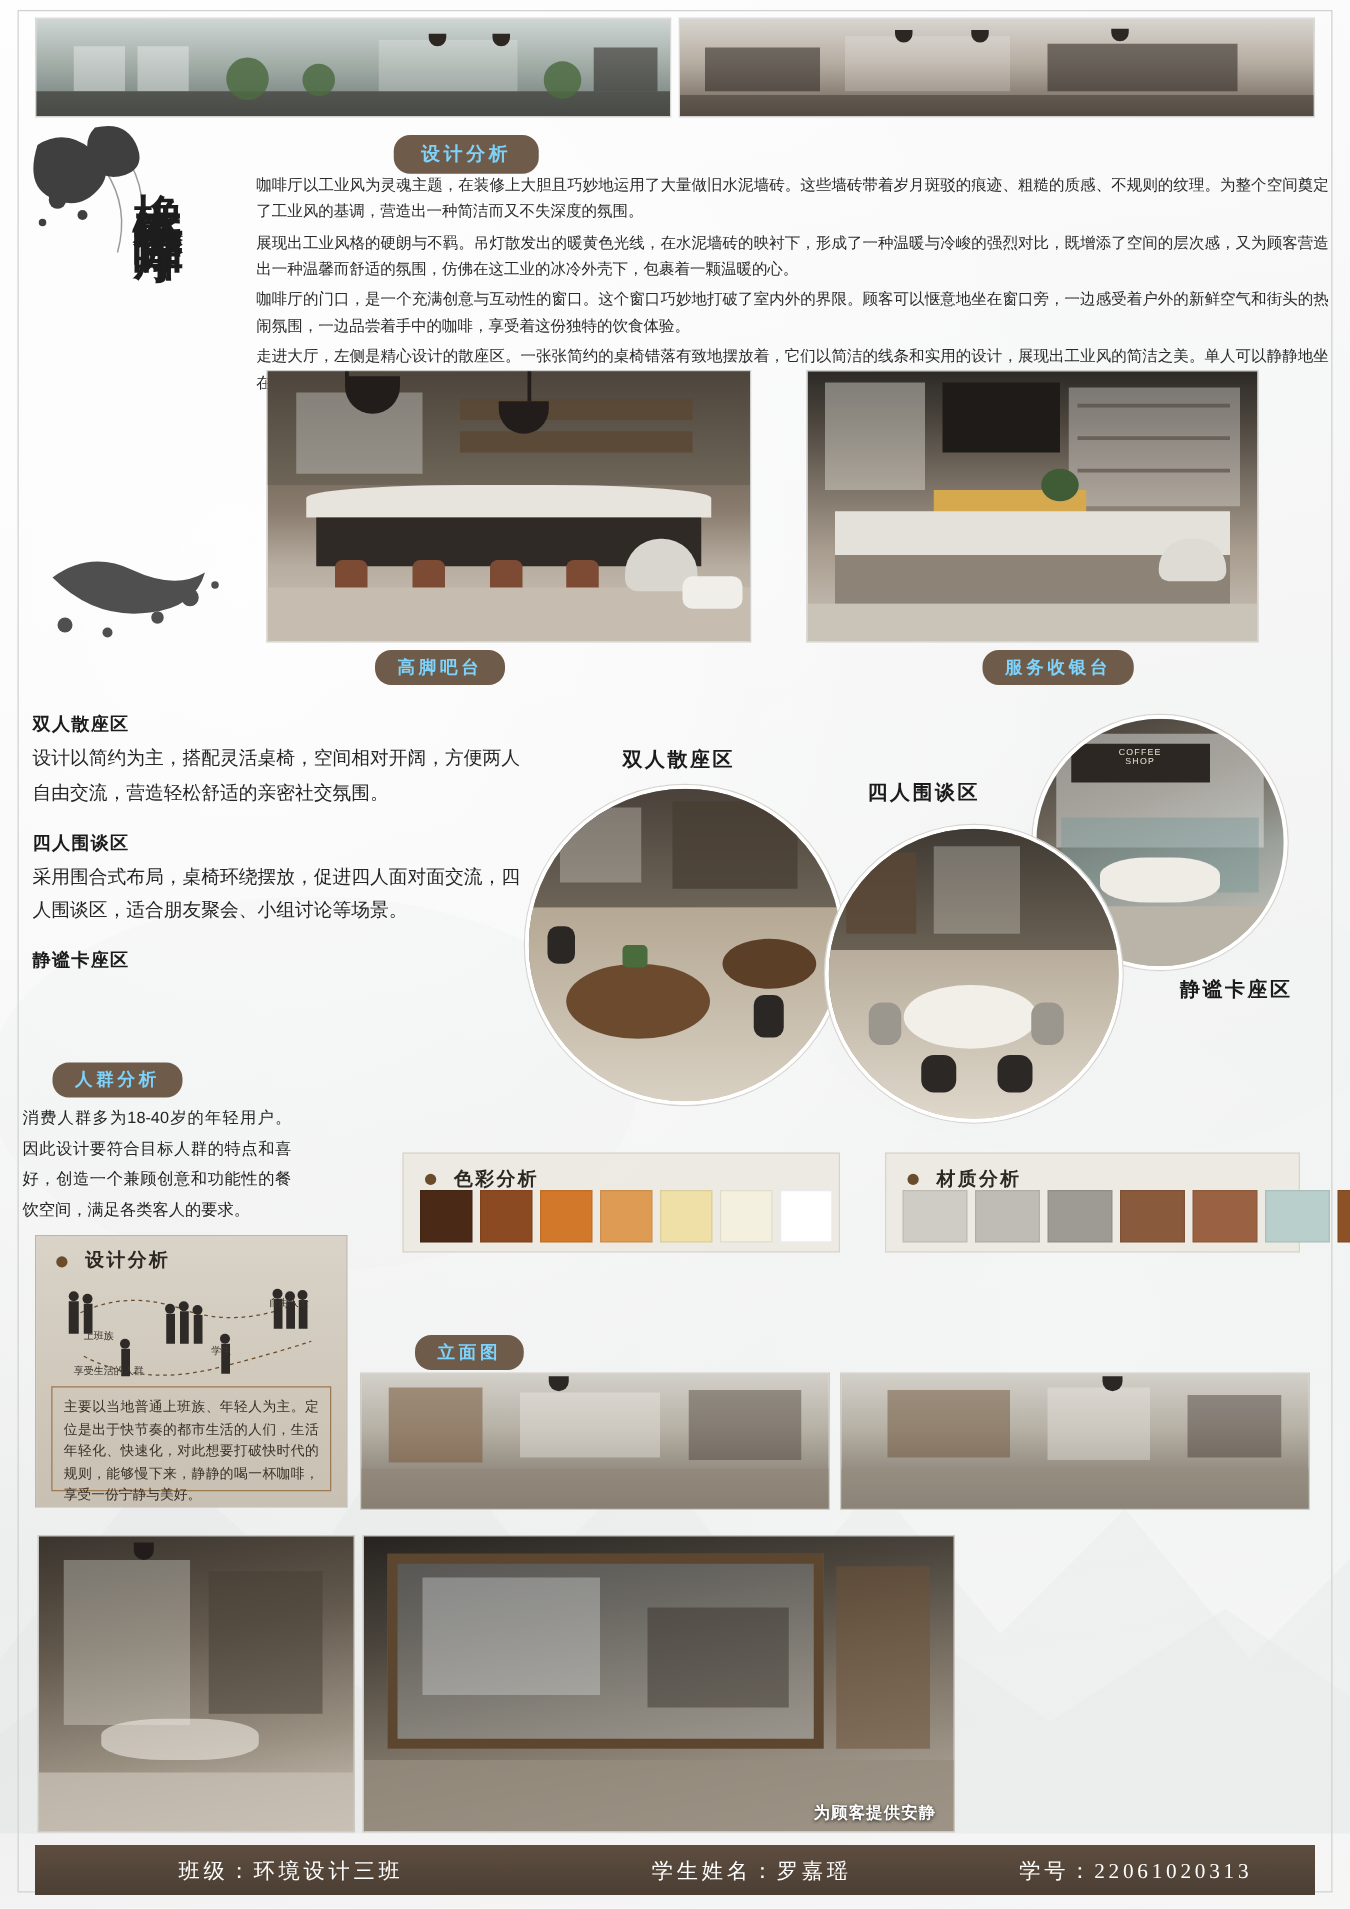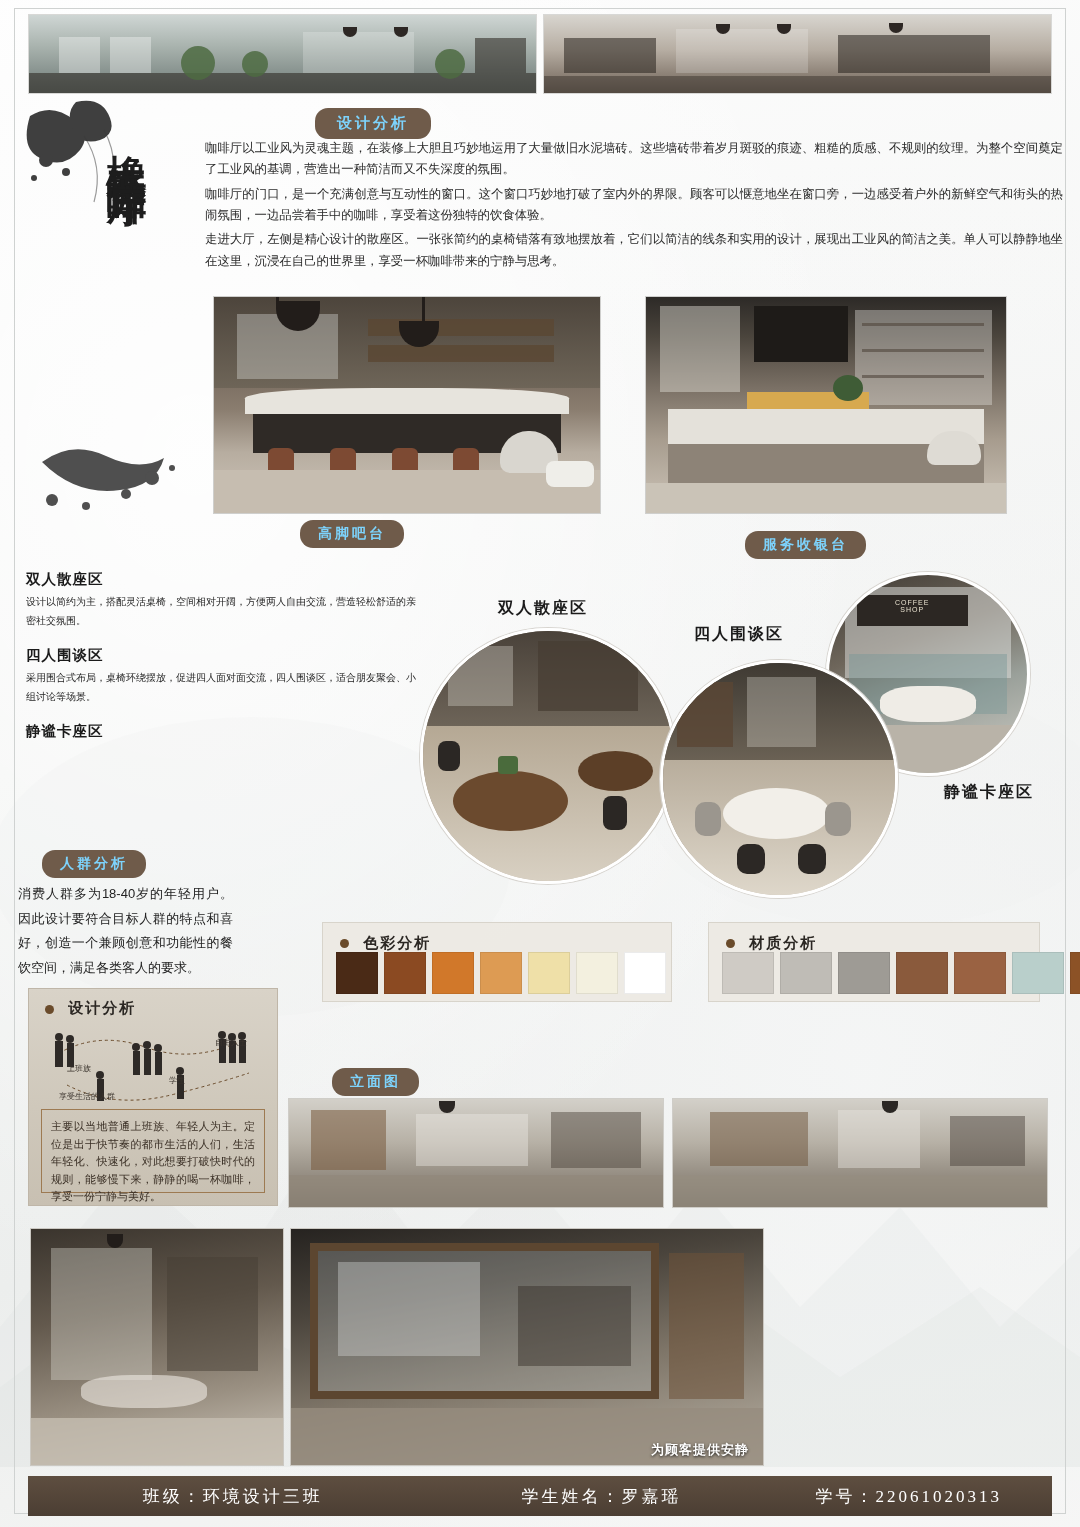--- a/index.html
+++ b/index.html
@@ -62,21 +62,21 @@
      linear-gradient(180deg,#3a332d 0%,#554b42 14%,#6d6155 26%,#8a7d6f 52%,#b7ada0 72%,#cfc7bb 100%);
      position:relative;}
   .cafe-b{width:100%;height:100%;background:
      linear-gradient(180deg,#2d2a27 0%,#4a443c 18%,#7a7065 42%,#a79c8e 66%,#cdc5b9 100%);
      position:relative;}
   .hero .shape{position:absolute;}
   .cap{position:absolute;}
   
   .zone-col{position:absolute;left:26px;top:570px;width:390px;}
   .zone-h{font-size:14.5px;font-weight:700;color:#1b1b1b;margin:0 0 4px 0;letter-spacing:1px;}
-  .zone-p{font-size:10px;line-height:1.85;color:#262626;margin:0 0 16px 0;text-align:justify;}
+  .zone-p{font-size:15px;line-height:1.85;color:#262626;margin:0 0 16px 0;text-align:justify;}
   
   .circ{position:absolute;border-radius:50%;overflow:hidden;border:3px solid #ffffff;box-shadow:0 0 0 1px #d7d4cf;}
   .c1{left:420px;top:628px;width:250px;height:250px;
       background:linear-gradient(160deg,#5d5348 0%,#8b7f70 35%,#b3a797 60%,#d8d0c4 100%);}
   .c2{left:660px;top:660px;width:232px;height:232px;
       background:linear-gradient(160deg,#4a443d 0%,#7d7468 38%,#ada397 65%,#d6d0c6 100%);}
   .c3{left:826px;top:572px;width:198px;height:198px;
       background:linear-gradient(160deg,#3f3a34 0%,#6e665b 35%,#9aa09a 62%,#cfcdc5 100%);}
   .circ-label{position:absolute;font-size:16px;font-weight:700;color:#1b1b1b;letter-spacing:2px;}
   
@@ -180,20 +180,21 @@
       </g>
     </svg>
     <div class="vtitle">橡木铁香咖啡厅</div>
   </div>
 
   <div class="design-label">
     <span class="pill">设计分析</span>
   </div>
   <div class="design-text">
     <p>咖啡厅以工业风为灵魂主题，在装修上大胆且巧妙地运用了大量做旧水泥墙砖。这些墙砖带着岁月斑驳的痕迹、粗糙的质感、不规则的纹理。为整个空间奠定了工业风的基调，营造出一种简洁而又不失深度的氛围。</p>
+    <p>展现出工业风格的硬朗与不羁。吊灯散发出的暖黄色光线，在水泥墙砖的映衬下，形成了一种温暖与冷峻的强烈对比，既增添了空间的层次感，又为顾客营造出一种温馨而舒适的氛围，仿佛在这工业的冰冷外壳下，包裹着一颗温暖的心。</p>
     <p>咖啡厅的门口，是一个充满创意与互动性的窗口。这个窗口巧妙地打破了室内外的界限。顾客可以惬意地坐在窗口旁，一边感受着户外的新鲜空气和街头的热闹氛围，一边品尝着手中的咖啡，享受着这份独特的饮食体验。</p>
     <p>走进大厅，左侧是精心设计的散座区。一张张简约的桌椅错落有致地摆放着，它们以简洁的线条和实用的设计，展现出工业风的简洁之美。单人可以静静地坐在这里，沉浸在自己的世界里，享受一杯咖啡带来的宁静与思考。</p>
   </div>
 
   <div class="hero left">
     <div class="cafe-a">
       <div class="shape" style="left:0;top:0;width:100%;height:42%;background:linear-gradient(180deg,#4d453c,#6e6558);"></div>
       <div class="shape" style="left:6%;top:8%;width:26%;height:30%;background:rgba(230,232,230,.35);"></div>
       <div class="shape" style="left:40%;top:10%;width:48%;height:8%;background:rgba(90,72,52,.85);"></div>
       <div class="shape" style="left:40%;top:22%;width:48%;height:8%;background:rgba(90,72,52,.85);"></div>
@@ -224,21 +225,21 @@
       <div class="shape" style="left:6%;top:52%;width:88%;height:16%;background:#e4e1da;"></div>
       <div class="shape" style="left:6%;top:68%;width:88%;height:18%;background:#8d8377;"></div>
       <div class="shape" style="left:0;top:86%;width:100%;height:14%;background:#cac3b7;"></div>
       <div class="shape" style="left:52%;top:36%;width:30px;height:26px;background:#3f5c36;border-radius:50%;"></div>
       <div class="shape" style="left:78%;top:62%;width:54px;height:34px;background:#dedbd4;border-radius:24px 24px 8px 8px;"></div>
     </div>
   </div>
   <div class="cap" style="left:300px;top:520px;">
     <span class="pill sm">高脚吧台</span>
   </div>
-  <div class="cap" style="left:745px;top:520px;margin-top:11px;">
+  <div class="cap" style="left:786px;top:520px;">
     <span class="pill sm">服务收银台</span>
   </div>
 
   <div class="zone-col">
     <h3 class="zone-h">双人散座区</h3>
     <p class="zone-p">设计以简约为主，搭配灵活桌椅，空间相对开阔，方便两人自由交流，营造轻松舒适的亲密社交氛围。</p>
     <h3 class="zone-h">四人围谈区</h3>
     <p class="zone-p">采用围合式布局，桌椅环绕摆放，促进四人面对面交流，四人围谈区，适合朋友聚会、小组讨论等场景。</p>
     <h3 class="zone-h">静谧卡座区</h3>
   </div>

